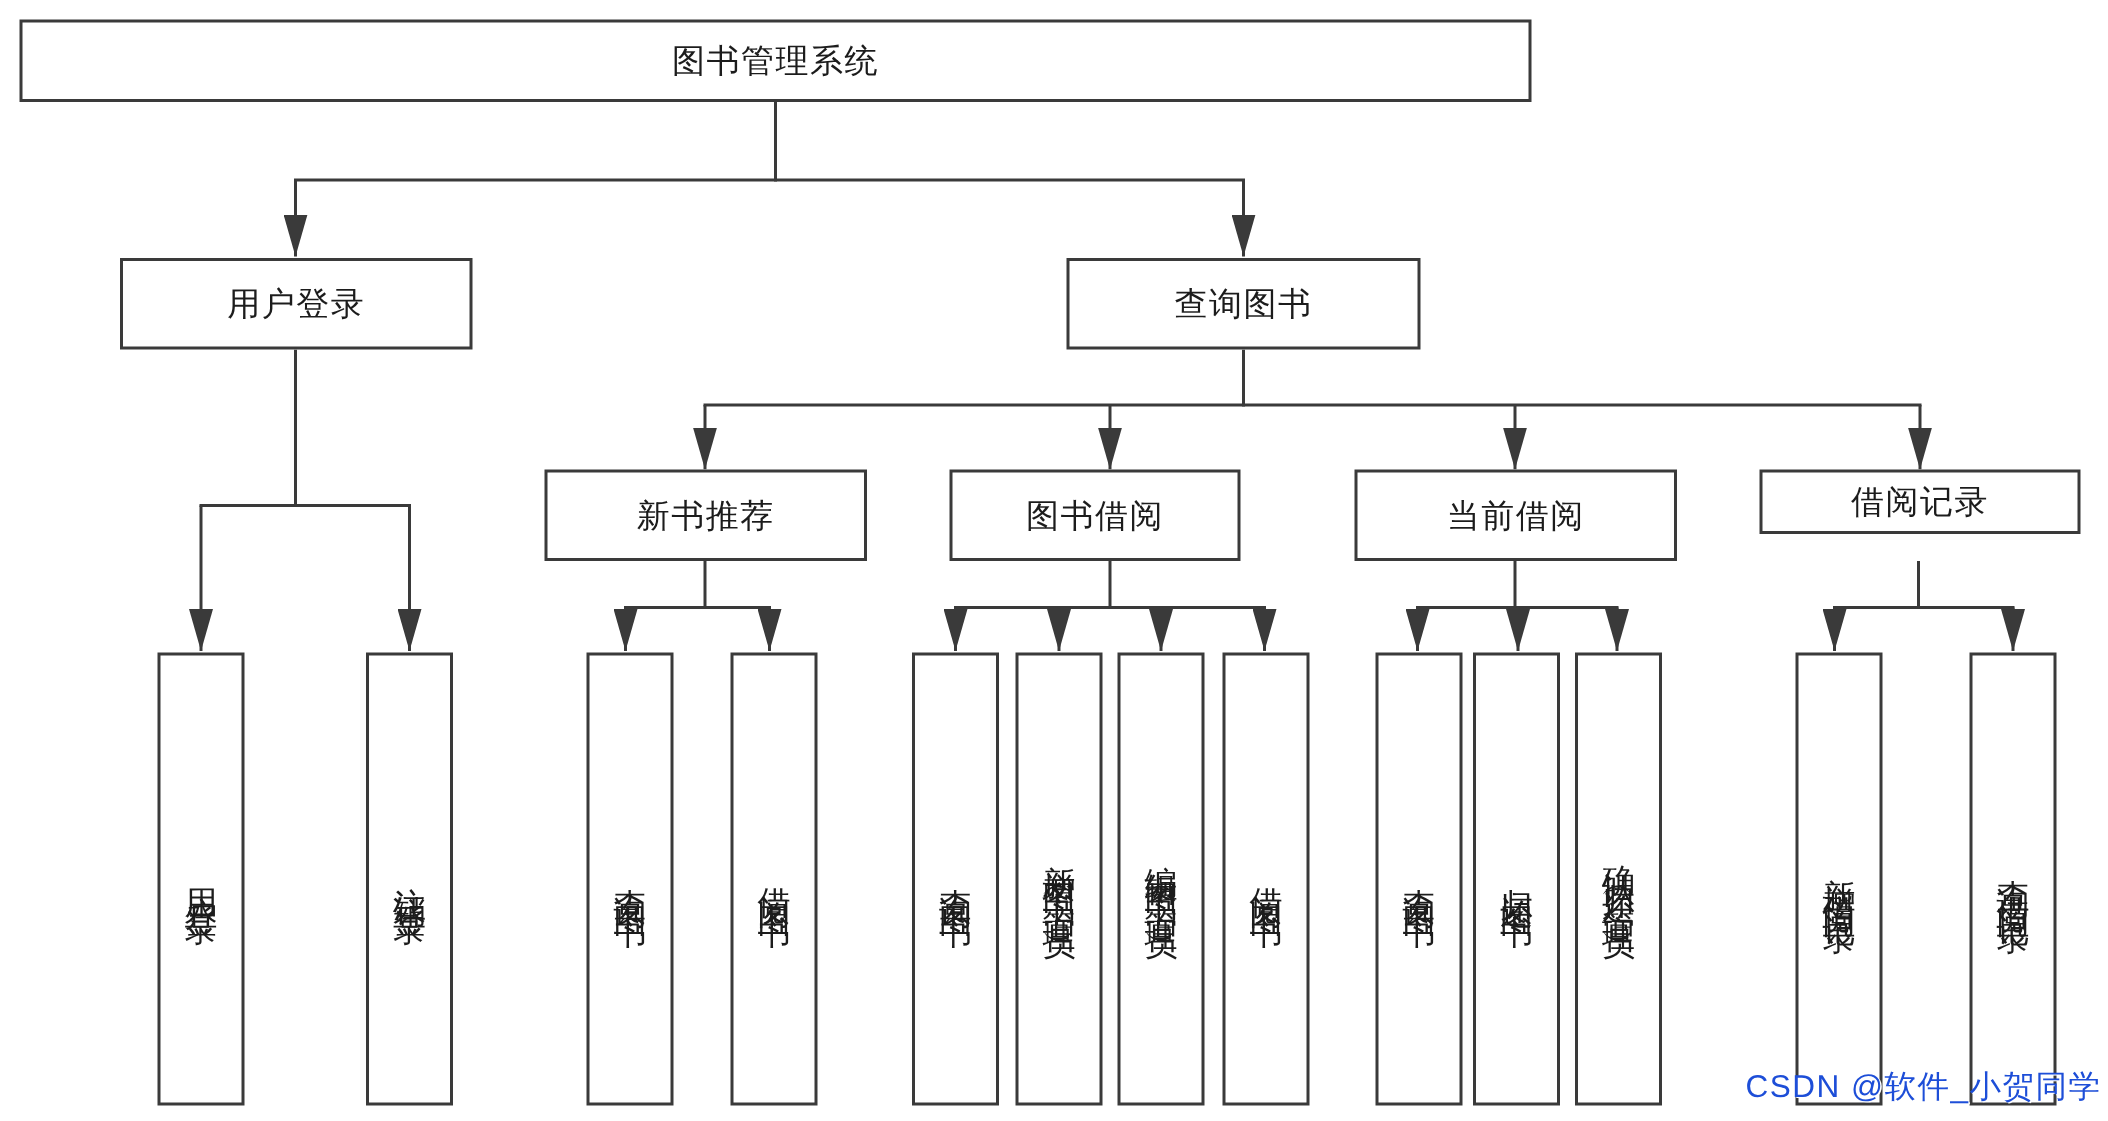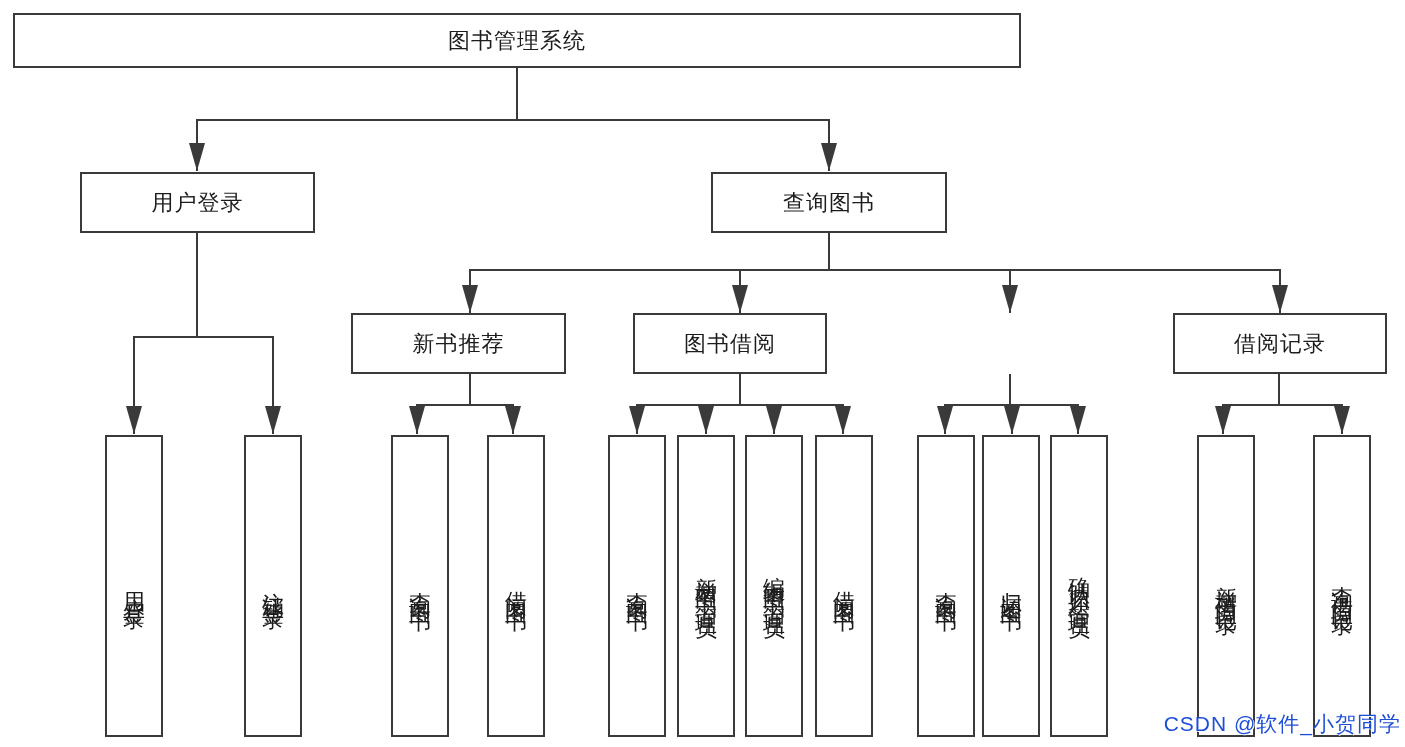--- a/index.html
+++ b/index.html
@@ -52,24 +52,24 @@
     letter-spacing: 1px;
     z-index: 3;
     white-space: nowrap;
   }
   
   .n-root { left: 13px;  top: 13px;  width: 1008px; height: 55px; }
   
   .n-userlogin { left: 80px;  top: 172px; width: 235px; height: 61px; }
   .n-bookmgmt  { left: 711px; top: 172px; width: 236px; height: 61px; }
   
-  .n-newbookrec   { left: 351px;  top: 313px; width: 215px; height: 61px; }
+  .n-newbookrec   { left: 363px;  top: 313px; width: 215px; height: 61px; }
   .n-bookborrow   { left: 633px;  top: 313px; width: 194px; height: 61px; }
   .n-currentbrw   { left: 903px;  top: 313px; width: 215px; height: 61px; }
-  .n-brwrecords   { left: 1173px; top: 313px; width: 214px; height: 61px; }
+  .n-brwrecords   { left: 1173px; top: 313px; width: 214px; height: 43px; }
   
   .n-login     { left: 105px; }
   .n-logout    { left: 244px; }
   .n-recquery  { left: 391px; }
   .n-recborrow { left: 487px; }
   .n-bbquery   { left: 608px; }
   .n-bbadd     { left: 677px; }
   .n-bbedit    { left: 745px; }
   .n-bbborrow  { left: 815px; }
   .n-cbquery   { left: 917px; }
@@ -155,20 +155,23 @@
   <div class="node hbox n-bookmgmt">
     <span>查询图书</span>
   </div>
 
   <div class="node hbox n-newbookrec">
     <span>新书推荐</span>
   </div>
   <div class="node hbox n-bookborrow">
     <span>图书借阅</span>
   </div>
+  <div class="node hbox n-currentbrw">
+    <span>当前借阅</span>
+  </div>
   <div class="node hbox n-brwrecords">
     <span>借阅记录</span>
   </div>
 
   <div class="node vbox n-login">
     <span class="vtext">用户登录</span>
   </div>
   <div class="node vbox n-logout">
     <span class="vtext">注销登录</span>
   </div>

